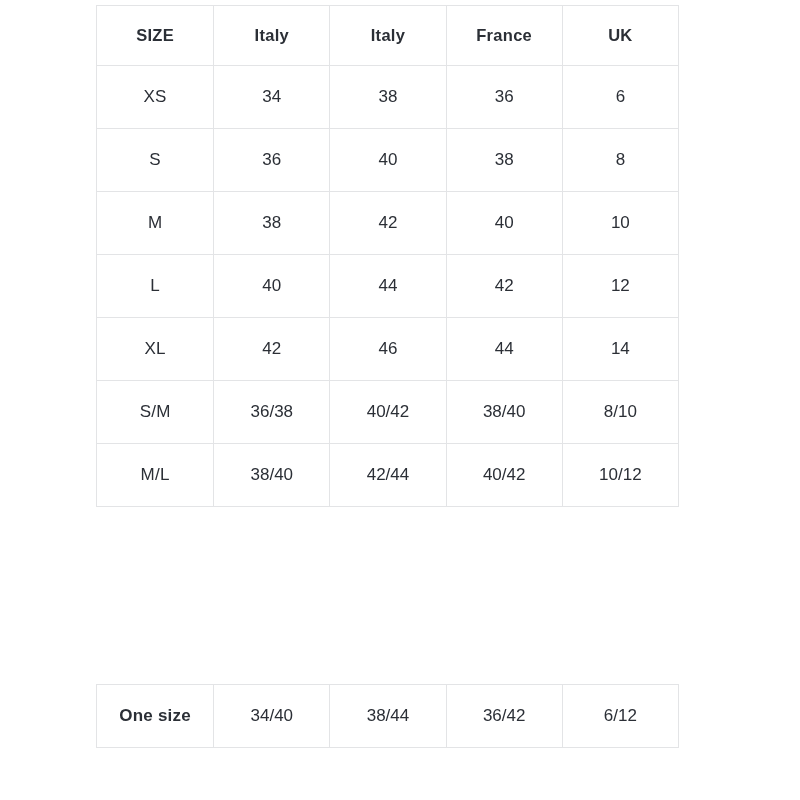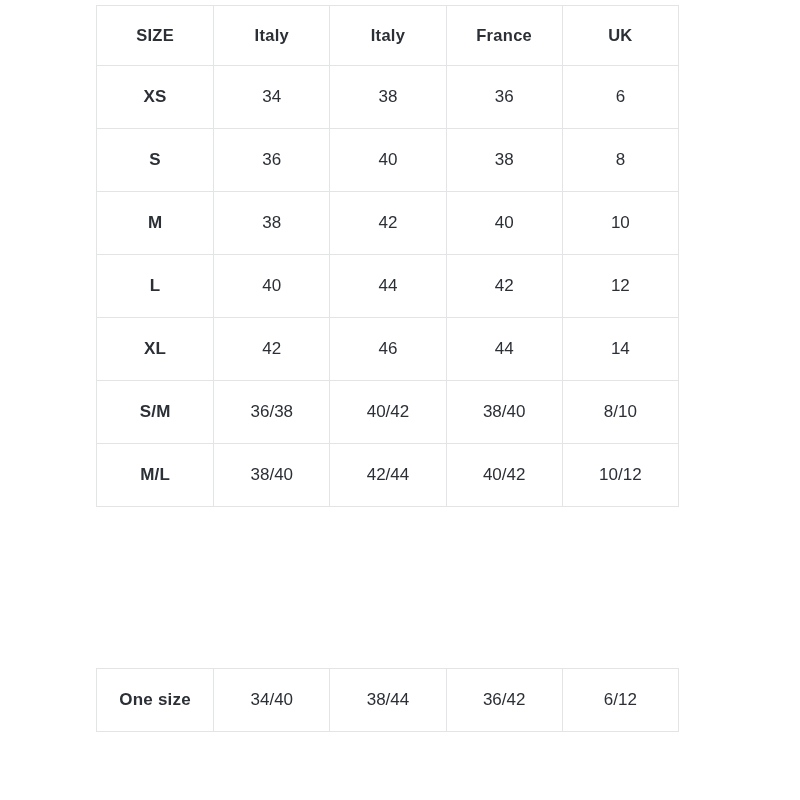--- a/index.html
+++ b/index.html
@@ -42,29 +42,29 @@
   #main-table col.c-size { width: 117px; }
   #main-table col.c-other { width: 116px; }
   #main-table tr { height: 63px; }
   #main-table tr.head-row { height: 60px; }
   #main-table th {
     font-weight: bold;
     font-size: 16.5px;
     letter-spacing: 0.3px;
   }
   #main-table td.row-label {
-    font-weight: bold;
+    font-weight: normal;
     font-size: 17px;
     letter-spacing: 0.2px;
   }
   
   #secondary-table {
     position: absolute;
     left: 96px;
-    top: 668px;
+    top: 684px;
     width: 583px;
   }
   #secondary-table col.c-size { width: 117px; }
   #secondary-table col.c-other { width: 116px; }
   #secondary-table tr { height: 63px; }
   #secondary-table td.row-label {
     font-weight: bold;
     font-size: 17px;
     letter-spacing: 0.2px;
   }

